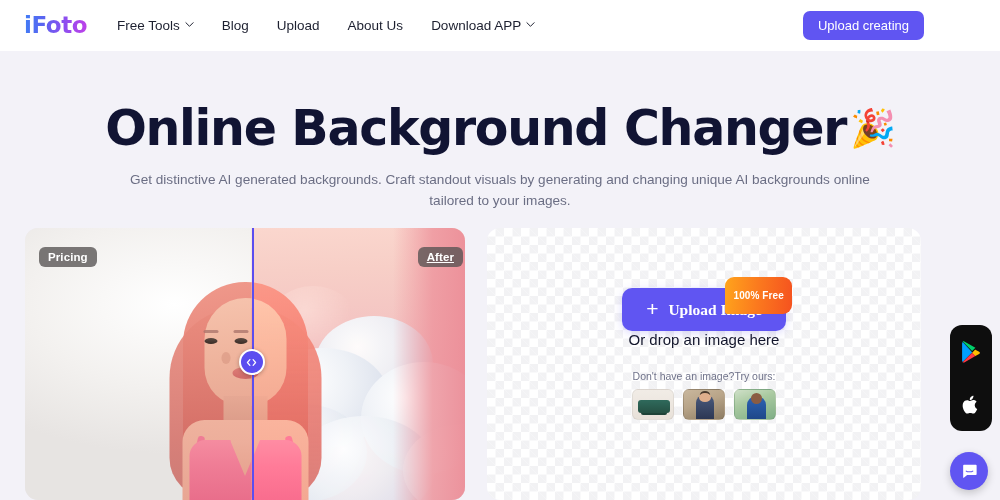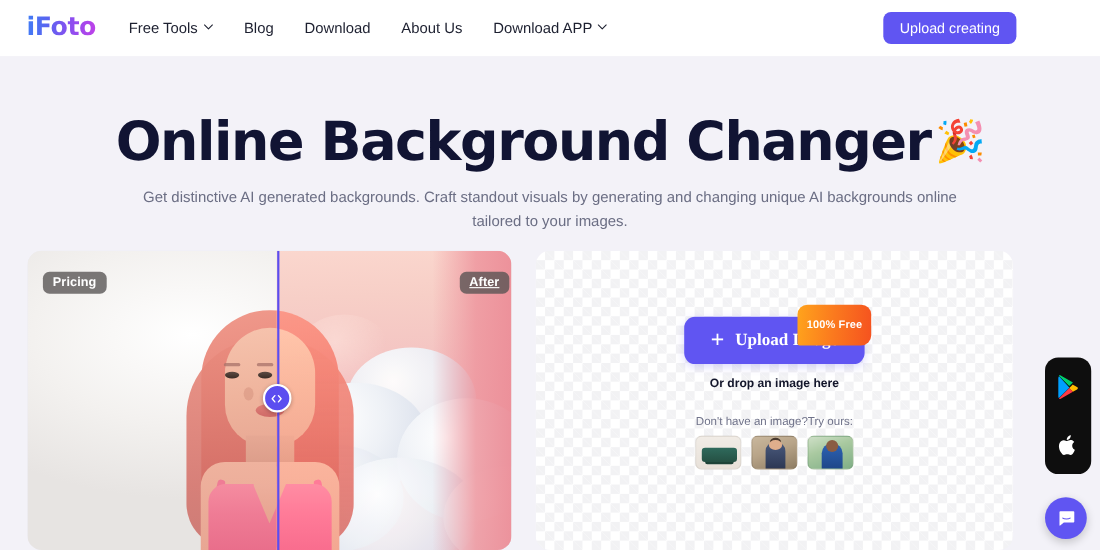--- a/index.html
+++ b/index.html
@@ -255,21 +255,21 @@
     position: relative; top: -1px;
   }
   .free-badge {
     position: absolute; right: -6px; top: -11px;
     background: linear-gradient(95deg,#ffa41c 0%,#fb7a1e 48%,#f5521f 100%);
     color: #fff; font-size: 10px; font-weight: 700;
     padding: 13px 8px; border-radius: 9px 9px 9px 2px;
     white-space: nowrap; letter-spacing: .1px;
   }
   .drop-txt {
-    margin-top: 12px; font-size: 11px; font-weight: 700; color: #13162b;
+    font-size: 15px; font-weight: 400; color: #13162b;
   }
   .try-txt {
     margin-top: 22px; font-size: 10.5px; color: #70738a;
   }
   .thumbs { margin-top: 7px; display: flex; gap: 9px; }
   .thumb {
     width: 42px; height: 31px; border-radius: 6px;
     overflow: hidden; cursor: pointer; position: relative;
     border: 1px solid rgba(0,0,0,.06);
   }
@@ -343,21 +343,21 @@
       <span class="chev">
         <svg viewBox="0 0 10 10" width="9" height="9">
             <path d="M1 3l4 4 4-4" fill="none" stroke="#1d2030" stroke-width="1.1" stroke-linecap="round" stroke-linejoin="round"></path>
           </svg>
       </span>
     </div>
     <div class="nav-item">
       <span>Blog</span>
     </div>
     <div class="nav-item">
-      <span>Download</span>
+      <span>Upload</span>
     </div>
     <div class="nav-item">
       <span>About Us</span>
     </div>
     <div class="nav-item">
       <span>Download APP</span>
       <span class="chev">
         <svg viewBox="0 0 10 10" width="9" height="9">
             <path d="M1 3l4 4 4-4" fill="none" stroke="#1d2030" stroke-width="1.1" stroke-linecap="round" stroke-linejoin="round"></path>
           </svg>

